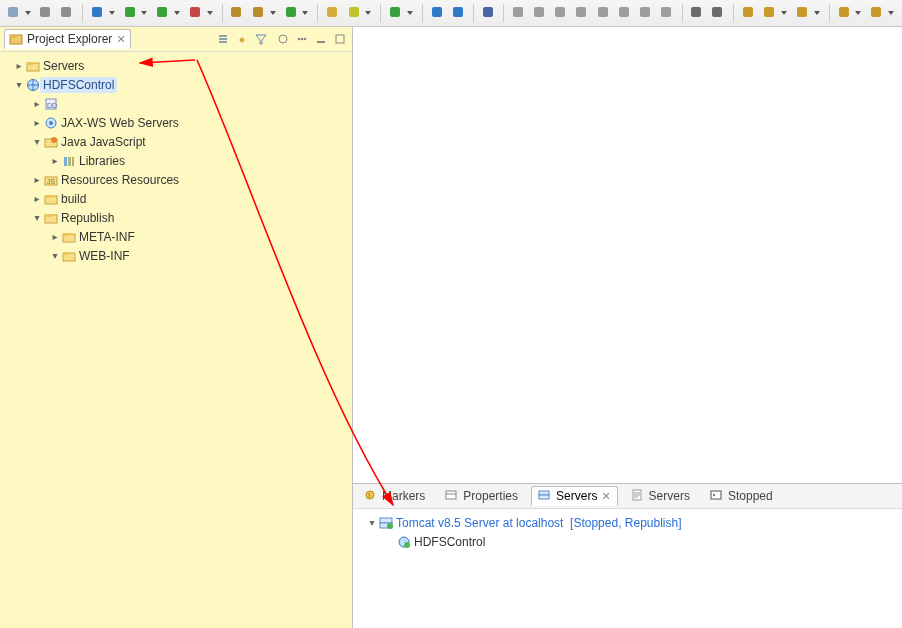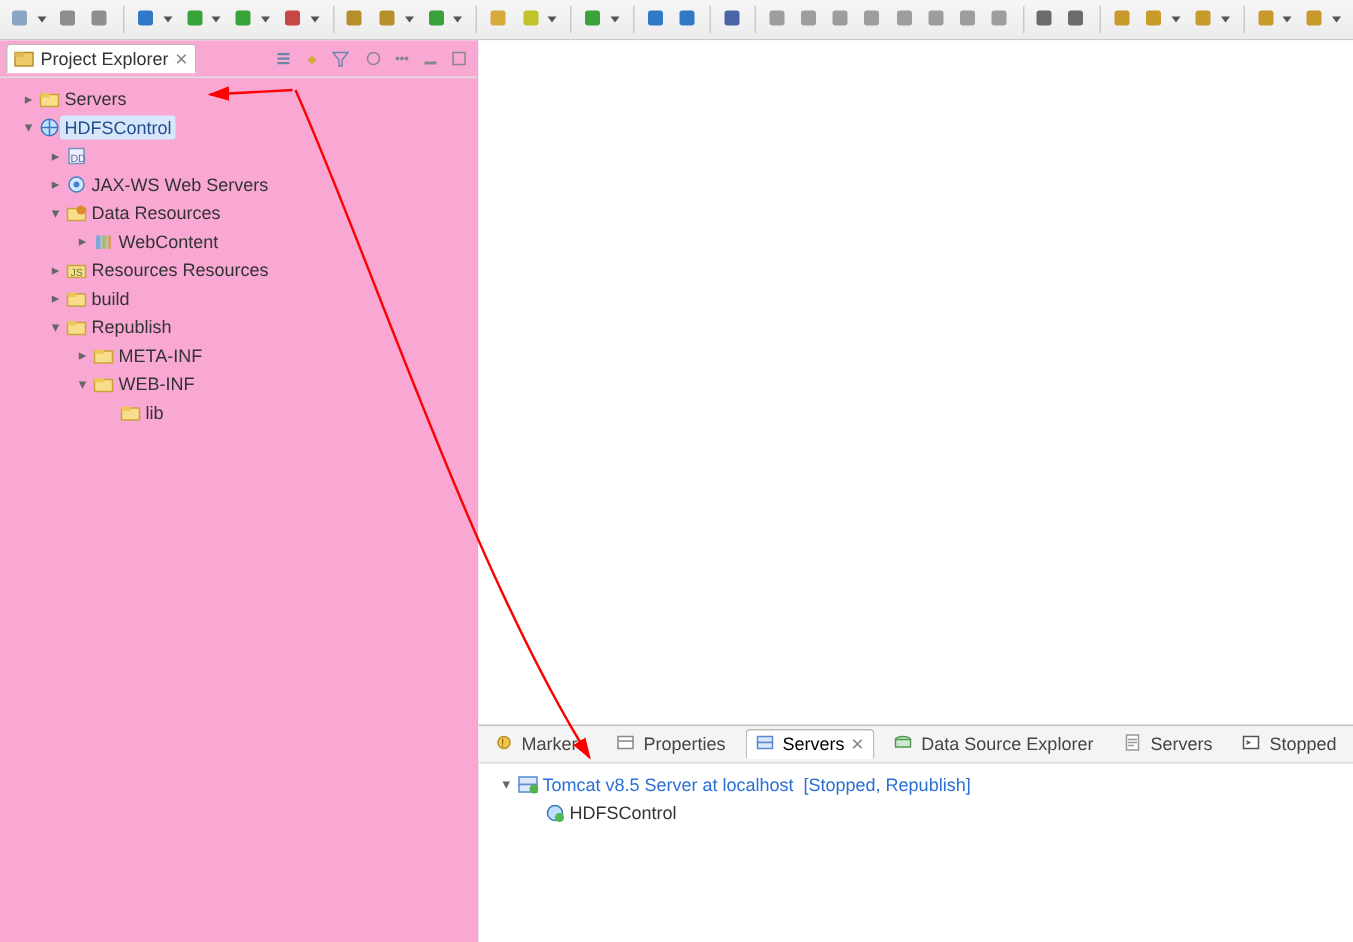--- a/index.html
+++ b/index.html
@@ -61,21 +61,21 @@
   
   .workspace {
     display: flex;
     height: calc(628px - 26px);
   }
   .left-pane {
     width: 352px;
     border-right: 1px solid #c0c0c0;
     display: flex;
     flex-direction: column;
-    background: #f9a8d4;
+    background: #fef9c3;
   }
   .right-pane {
     flex: 1;
     display: flex;
     flex-direction: column;
     background: #fff;
   }
   
   .view-header {
     display: flex;
@@ -446,30 +446,30 @@
               <circle cx="7" cy="7" r="2" fill="#4880c5"></circle>
             </svg></span>
           <span class="nlabel">JAX-WS Web Servers</span>
         </div>
         <div class="node indent-2">
           <span class="twisty">▾</span>
           <span class="ico"><svg width="14" height="14">
               <rect x="1" y="4" width="12" height="8" fill="#f8dd8a" stroke="#caa23a"></rect>
               <circle cx="10" cy="5" r="3" fill="#e08a2a"></circle>
             </svg></span>
-          <span class="nlabel">Data Resources</span>
+          <span class="nlabel">Java JavaScript</span>
         </div>
         <div class="node indent-3">
           <span class="twisty">▸</span>
           <span class="ico"><svg width="14" height="14">
               <rect x="2" y="3" width="3" height="9" fill="#7fa9d6"></rect>
               <rect x="6" y="3" width="3" height="9" fill="#9fc27b"></rect>
               <rect x="10" y="3" width="2" height="9" fill="#d79f6a"></rect>
             </svg></span>
-          <span class="nlabel">WebContent</span>
+          <span class="nlabel">Libraries</span>
         </div>
         <div class="node indent-2">
           <span class="twisty">▸</span>
           <span class="ico"><svg width="14" height="14">
               <rect x="1" y="4" width="12" height="8" fill="#f8dd8a" stroke="#caa23a"></rect>
               <text x="3" y="11" font-size="7" fill="#6a7f33">JS</text>
             </svg></span>
           <span class="nlabel">Resources Resources</span>
         </div>
         <div class="node indent-2">
@@ -496,28 +496,20 @@
             </svg></span>
           <span class="nlabel">META-INF</span>
         </div>
         <div class="node indent-3">
           <span class="twisty">▾</span>
           <span class="ico"><svg width="14" height="14">
               <rect x="1" y="4" width="12" height="8" fill="#f8dd8a" stroke="#caa23a"></rect>
               <rect x="1" y="3" width="6" height="3" fill="#edc55b"></rect>
             </svg></span>
           <span class="nlabel">WEB-INF</span>
-        </div>
-        <div class="node indent-4">
-          <span class="twisty"></span>
-          <span class="ico"><svg width="14" height="14">
-              <rect x="1" y="4" width="12" height="8" fill="#f8dd8a" stroke="#caa23a"></rect>
-              <rect x="1" y="3" width="6" height="3" fill="#edc55b"></rect>
-            </svg></span>
-          <span class="nlabel">lib</span>
         </div>
       </div>
   </div>
 
   <div class="right-pane">
     <div class="editor-area"></div>
 
     <div class="bottom-tabs" id="bottom-tabs">
         <span class="btab">
           <span class="ico"><svg width="12" height="12">
@@ -533,27 +525,20 @@
             </svg></span>
           <span>Properties</span>
         </span>
         <span class="btab active">
           <span class="ico"><svg width="12" height="12">
               <rect x="1" y="2" width="10" height="4" fill="#d9e8fb" stroke="#5a8bcf"></rect>
               <rect x="1" y="6" width="10" height="4" fill="#d9e8fb" stroke="#5a8bcf"></rect>
             </svg></span>
           <span>Servers</span>
           <span class="close-x">✕</span>
-        </span>
-        <span class="btab">
-          <span class="ico"><svg width="12" height="12">
-              <ellipse cx="6" cy="4" rx="5" ry="2" fill="#cfe7cf" stroke="#4f9a4f"></ellipse>
-              <rect x="1" y="4" width="10" height="5" fill="#cfe7cf" stroke="#4f9a4f"></rect>
-            </svg></span>
-          <span>Data Source Explorer</span>
         </span>
         <span class="btab">
           <span class="ico"><svg width="12" height="12">
               <rect x="2" y="1" width="8" height="10" fill="#fff" stroke="#999"></rect>
               <path d="M3 4h6M3 6h6M3 8h4" stroke="#999"></path>
             </svg></span>
           <span>Servers</span>
         </span>
         <span class="btab">
           <span class="ico"><svg width="12" height="12">

